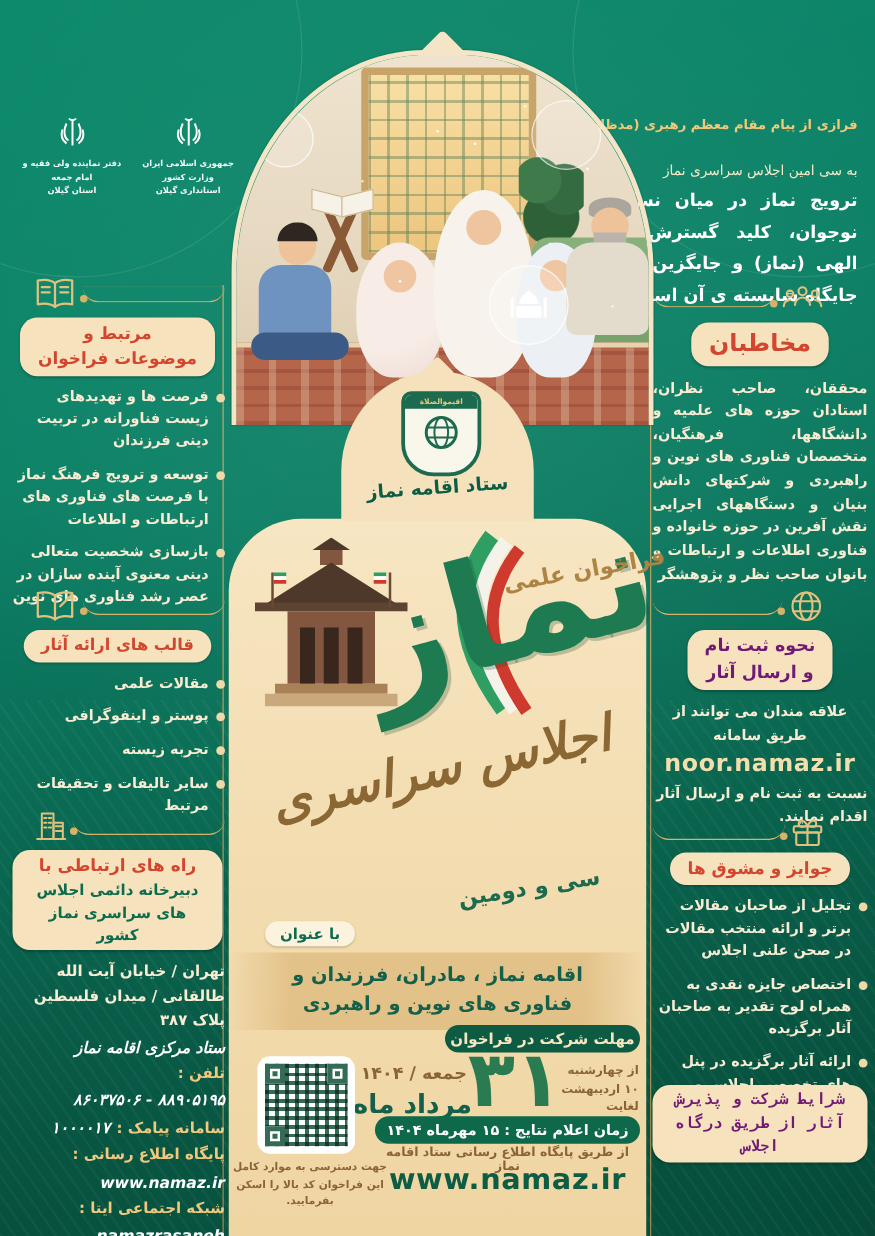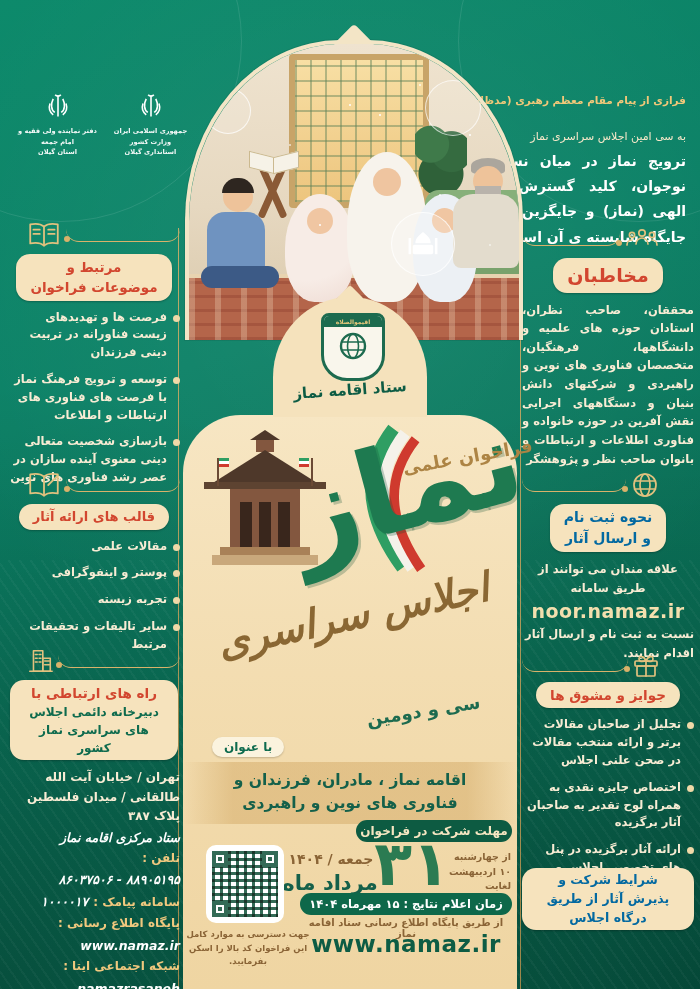--- a/index.html
+++ b/index.html
@@ -129,21 +129,21 @@
   .sec{position:absolute;width:172px;direction:rtl;}
   .sec.right{left:522px;} .sec.left{left:8px;}
   .iconrow{display:flex;align-items:center;height:30px;direction:ltr;margin-bottom:4px;}
   .cline{flex:1;height:12px;border-bottom:1.4px solid #d9b26a;border-radius:0 0 30px 30px;position:relative;}
   .cline .cdot{position:absolute;top:7px;width:6px;height:6px;border-radius:50%;background:#d9b26a;}
   .cline.toicon .cdot{right:-2px;} .cline.fromicon .cdot{left:-2px;}
   .icn{width:36px;height:28px;flex:0 0 auto;margin:0 4px;}
   .icn svg{width:100%;height:100%;stroke:#e2c17e;fill:none;stroke-width:1.7;stroke-linecap:round;stroke-linejoin:round;}
   .pill{display:inline-block;background:#f6e3bd;border-radius:14px;padding:3px 14px;font-weight:bold;
     box-shadow:0 1px 2px rgba(0,0,0,.25);text-align:center;line-height:1.5;}
-  .pill.red{color:#d2462f;} .pill.green{color:#0369a1;}
+  .pill.red{color:#d2462f;} .pill.green{color:#701a75;}
   .pillwrap{text-align:center;margin-bottom:8px;}
   .bodytxt{font-size:11.5px;font-weight:bold;color:#f8ecd4;line-height:1.62;text-align:justify;}
   .li{display:flex;gap:6px;margin-bottom:9px;}
   .li .dot{flex:0 0 auto;width:7px;height:7px;border-radius:50%;background:#f0d9a8;margin-top:6px;}
   .li .txt{font-size:11.5px;font-weight:bold;color:#f8ecd4;line-height:1.55;text-align:right;}
   .linklat{display:block;text-align:center;font-size:19px;font-weight:bold;color:#f3dfae;direction:ltr;margin:3px 0;letter-spacing:.5px;}
   .gold-label{color:#f0c87e;font-size:12px;font-weight:bold;line-height:1.8;}
   .white-val{color:#ffffff;font-size:12.5px;font-weight:bold;line-height:1.7;font-style:italic;}
   .lat{direction:ltr;font-family:"DejaVu Sans",sans-serif;}
 </style>
@@ -403,21 +403,21 @@
     <div class="li">
         <span class="dot"></span>
         <span class="txt">اختصاص جایزه نقدی به همراه لوح تقدیر به صاحبان آثار برگزیده</span>
       </div>
     <div class="li">
         <span class="dot"></span>
         <span class="txt">ارائه آثار برگزیده در پنل های تخصصی اجلاس و نمایش آثار به صورت پوستر در نمایشگاه جنبی اجلاس</span>
       </div>
   </div>
 
-  <div class="sec right" style="top:868px;">
+  <div class="sec right" style="top:868px;font-family:Liberation Mono, monospace;">
     <div class="pillwrap"><span class="pill green" style="font-size:12.5px;max-width:150px;">شرایط شرکت و پذیرش آثار از طریق درگاه اجلاس</span></div>
   </div>
 
   <div class="sec left" style="top:220px;">
     <div class="iconrow">
       <span style="width:14px;"></span>
       <span class="icn">
         <svg viewBox="0 0 34 26">
             <path d="M17 5c-3-2.5-8-3-13-2v18c5-1 10-.5 13 2 3-2.5 8-3 13-2V3c-5-1-10-.5-13 2z"></path>
             <path d="M17 5v18"></path>

